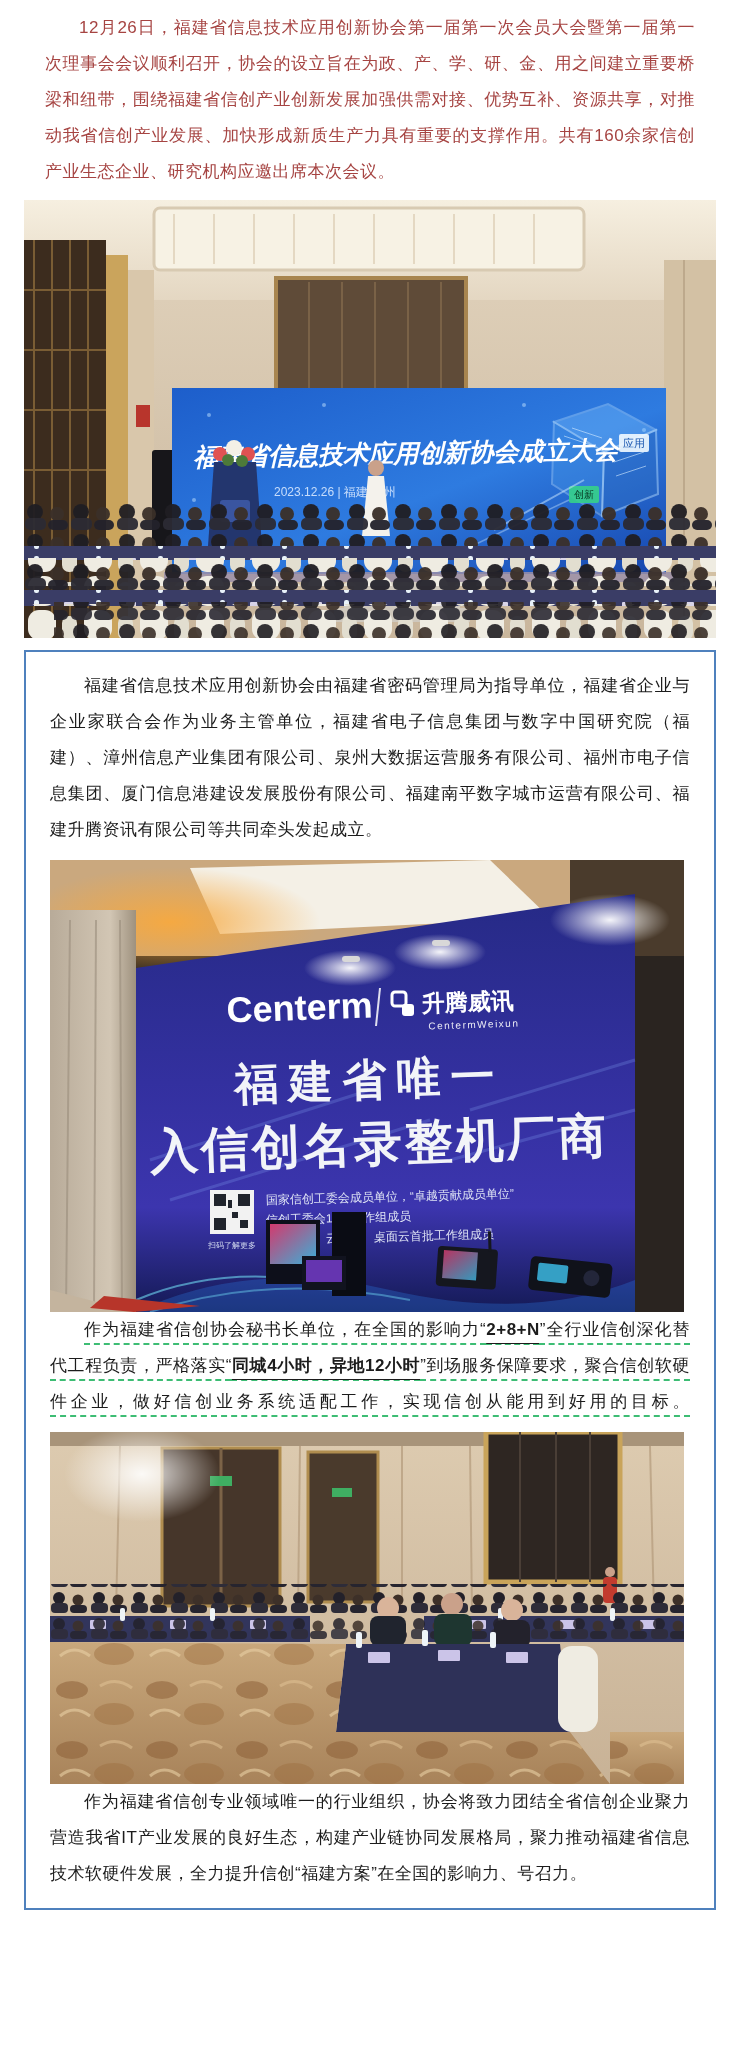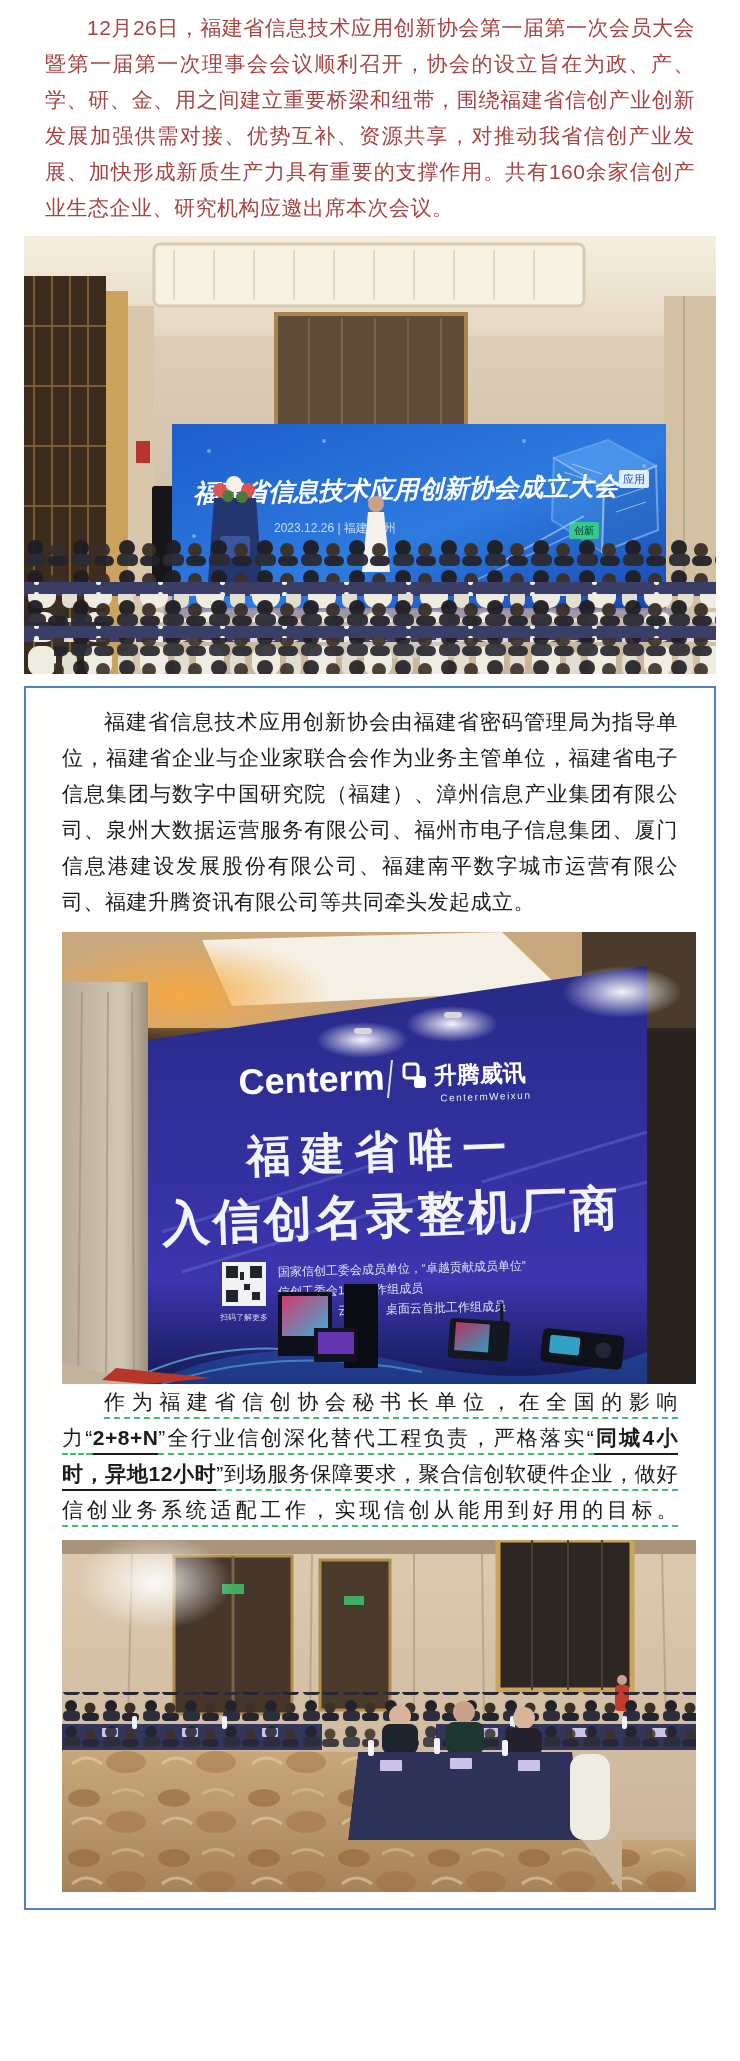--- a/index.html
+++ b/index.html
@@ -6,34 +6,34 @@
     --para1_red:#a64442;
     --text_black:#1c1c1c;
     --box_border_blue:#4f81bd;
     --underline_green:#3dbd74;
   }
   html,body{margin:0;padding:0;background:#ffffff;}
   body{width:740px;font-family:"Liberation Sans","DejaVu Sans",sans-serif;}
   .page{width:740px;height:2061px;overflow:hidden;background:#fff;position:relative;}
   .para{
     margin:0 45px;
-    font-size:21px;
+    font-size:17px;
     line-height:36px;
     text-align:justify;
     text-indent:2em;
     letter-spacing:0.5px;
     color:var(--text_black);
   }
   .p1{padding-top:10px;color:var(--para1_red);}
   figure{margin:0;padding:0;}
   .photo1{margin:10px 24px 0;width:692px;height:438px;overflow:hidden;}
   .info-box{
     margin:12px 24px 0;
     border:2px solid var(--box_border_blue);
-    padding:16px 36px;
+    padding:16px 24px;
     background:#fff;
   }
   .info-box .para{margin:0;}
   .photo2{margin:12px 0 0;width:634px;height:452px;overflow:hidden;}
   .photo3{margin:12px 0 0;width:634px;height:352px;overflow:hidden;}
   .p3{margin-top:14px;text-align-last:justify;}
   .p3 .u{
     text-decoration-line:underline;
     text-decoration-style:dashed;
     text-decoration-color:var(--underline_green);
@@ -422,15 +422,16 @@
           <rect x="508" y="214" width="40" height="86" rx="14" fill="#efece2"></rect>
         </g>
 
         <polygon points="0,210 296,212 286,300 520,300 560,352 0,352" fill="url(#carpet3)"></polygon>
         <polygon points="0,210 296,212 286,300 520,300 560,352 0,352" fill="url(#swirls)"></polygon>
         <rect x="560" y="300" width="74" height="52" fill="url(#carpet3)"></rect>
         <rect x="560" y="300" width="74" height="52" fill="url(#swirls)"></rect>
       </svg>
     </figure>
 
+    <p class="para p4">作为福建省信创专业领域唯一的行业组织，协会将致力团结全省信创企业聚力营造我省IT产业发展的良好生态，构建产业链协同发展格局，聚力推动福建省信息技术软硬件发展，全力提升信创“福建方案”在全国的影响力、号召力。</p>
 
   </section>
 </div>
 
 </body></html>

